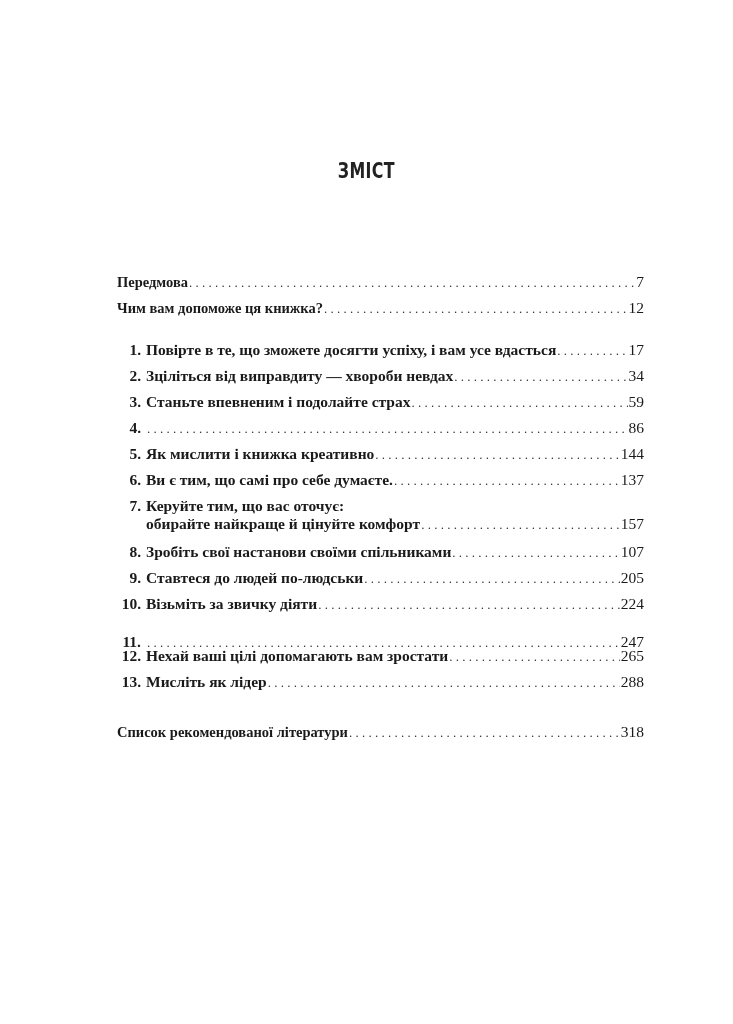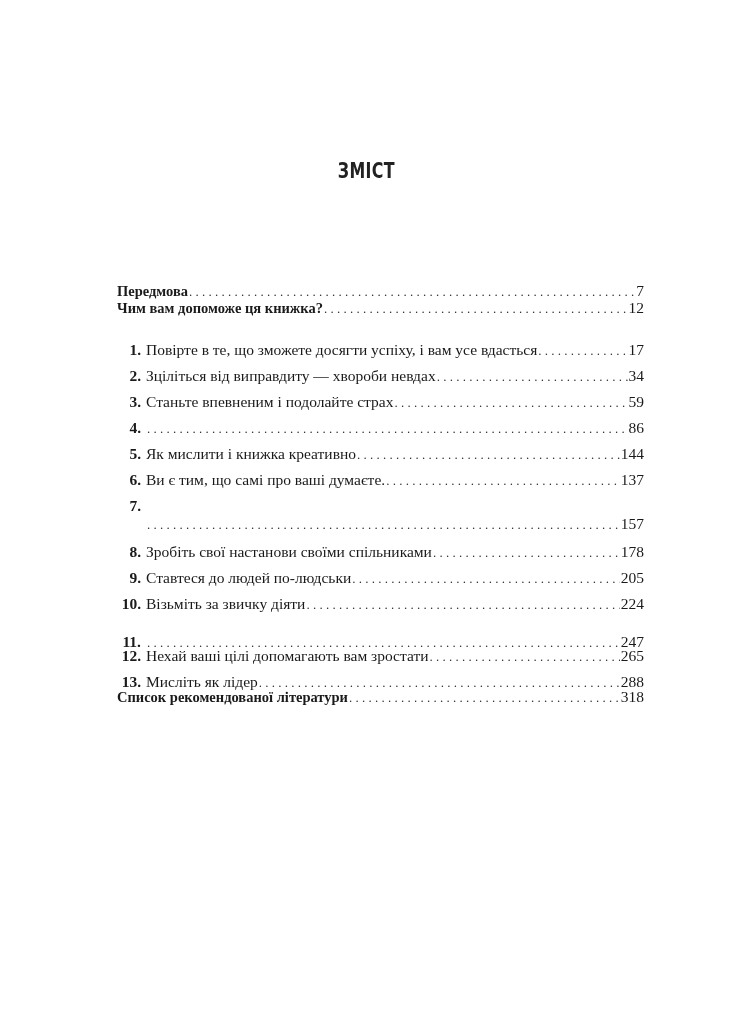--- a/index.html
+++ b/index.html
@@ -6,33 +6,33 @@
     body { width: 733px; height: 1024px; position: relative; overflow: hidden;
       font-family: "Liberation Serif", "DejaVu Serif", serif; color: #1a1a1a; }
     .title { position: absolute; top: 158px; left: 0; width: 733px; text-align: center;
       font-family: "DejaVu Sans", sans-serif; font-weight: bold; font-size: 22px;
       letter-spacing: 0.5px; transform: scaleX(0.72); transform-origin: 366px 0; color: #222; }
     .toc { position: absolute; left: 117px; width: 527px; top: 0; }
     .row { position: absolute; left: 0; width: 527px; display: flex; align-items: baseline;
       font-size: 15.5px; line-height: 18px; white-space: nowrap; }
     .row.bold .label { font-weight: bold; font-size: 14.5px; }
     .num { display: inline-block; width: 24px; text-align: right; font-weight: bold; margin-right: 5px; flex: none; }
-    .label { flex: none; }
+    .label { flex: none; font-weight: bold; }
     .dots { flex: 1 1 auto; overflow: hidden; margin: 0 1px; color: #333; font-size: 13px; letter-spacing: 0px; }
     .dots::before { content: ". . . . . . . . . . . . . . . . . . . . . . . . . . . . . . . . . . . . . . . . . . . . . . . . . . . . . . . . . . . . . . . . . . . . . . . . . . . . . . . . . . . . . . . . . . . . . . . . . . . . ."; }
     .page { flex: none; text-align: right; }
   </style>
 </head>
 <body>
 
 <div class="title">ЗМІСТ</div>
 
 <div class="toc">
 
-  <div class="row bold" style="top:282px">
+  <div class="row bold" style="top:273px">
     <span class="label">Передмова</span>
     <span class="dots"></span>
     <span class="page">7</span>
   </div>
   <div class="row bold" style="top:299px">
     <span class="label">Чим вам допоможе ця книжка?</span>
     <span class="dots"></span>
     <span class="page">12</span>
   </div>
 
@@ -60,39 +60,41 @@
     <span class="page">86</span>
   </div>
   <div class="row" style="top:445px">
     <span class="num">5.</span>
     <span class="label">Як мислити і книжка креативно</span>
     <span class="dots"></span>
     <span class="page">144</span>
   </div>
   <div class="row" style="top:471px">
     <span class="num">6.</span>
-    <span class="label">Ви є тим, що самі про ваші думаєте.</span>
+    <span class="label">Ви є тим, що самі про себе думаєте.</span>
     <span class="dots"></span>
     <span class="page">137</span>
   </div>
 
   <div class="row" style="top:497px">
     <span class="num">7.</span>
+    <span class="label">Керуйте тим, що вас оточує:</span>
   </div>
   <div class="row" style="top:515px">
     <span class="num"></span>
+    <span class="label">обирайте найкраще й цінуйте комфорт</span>
     <span class="dots"></span>
     <span class="page">157</span>
   </div>
 
   <div class="row" style="top:543px">
     <span class="num">8.</span>
     <span class="label">Зробіть свої настанови своїми спільниками</span>
     <span class="dots"></span>
-    <span class="page">178</span>
+    <span class="page">107</span>
   </div>
   <div class="row" style="top:569px">
     <span class="num">9.</span>
     <span class="label">Ставтеся до людей по-людськи</span>
     <span class="dots"></span>
     <span class="page">205</span>
   </div>
   <div class="row" style="top:595px">
     <span class="num">10.</span>
     <span class="label">Візьміть за звичку діяти</span>
@@ -110,18 +112,18 @@
     <span class="dots"></span>
     <span class="page">265</span>
   </div>
   <div class="row" style="top:673px">
     <span class="num">13.</span>
     <span class="label">Мисліть як лідер</span>
     <span class="dots"></span>
     <span class="page">288</span>
   </div>
 
-  <div class="row bold" style="top:688px">
+  <div class="row bold" style="top:723px">
     <span class="label">Список рекомендованої літератури</span>
     <span class="dots"></span>
     <span class="page">318</span>
   </div>
 </div>
 
 </body></html>

